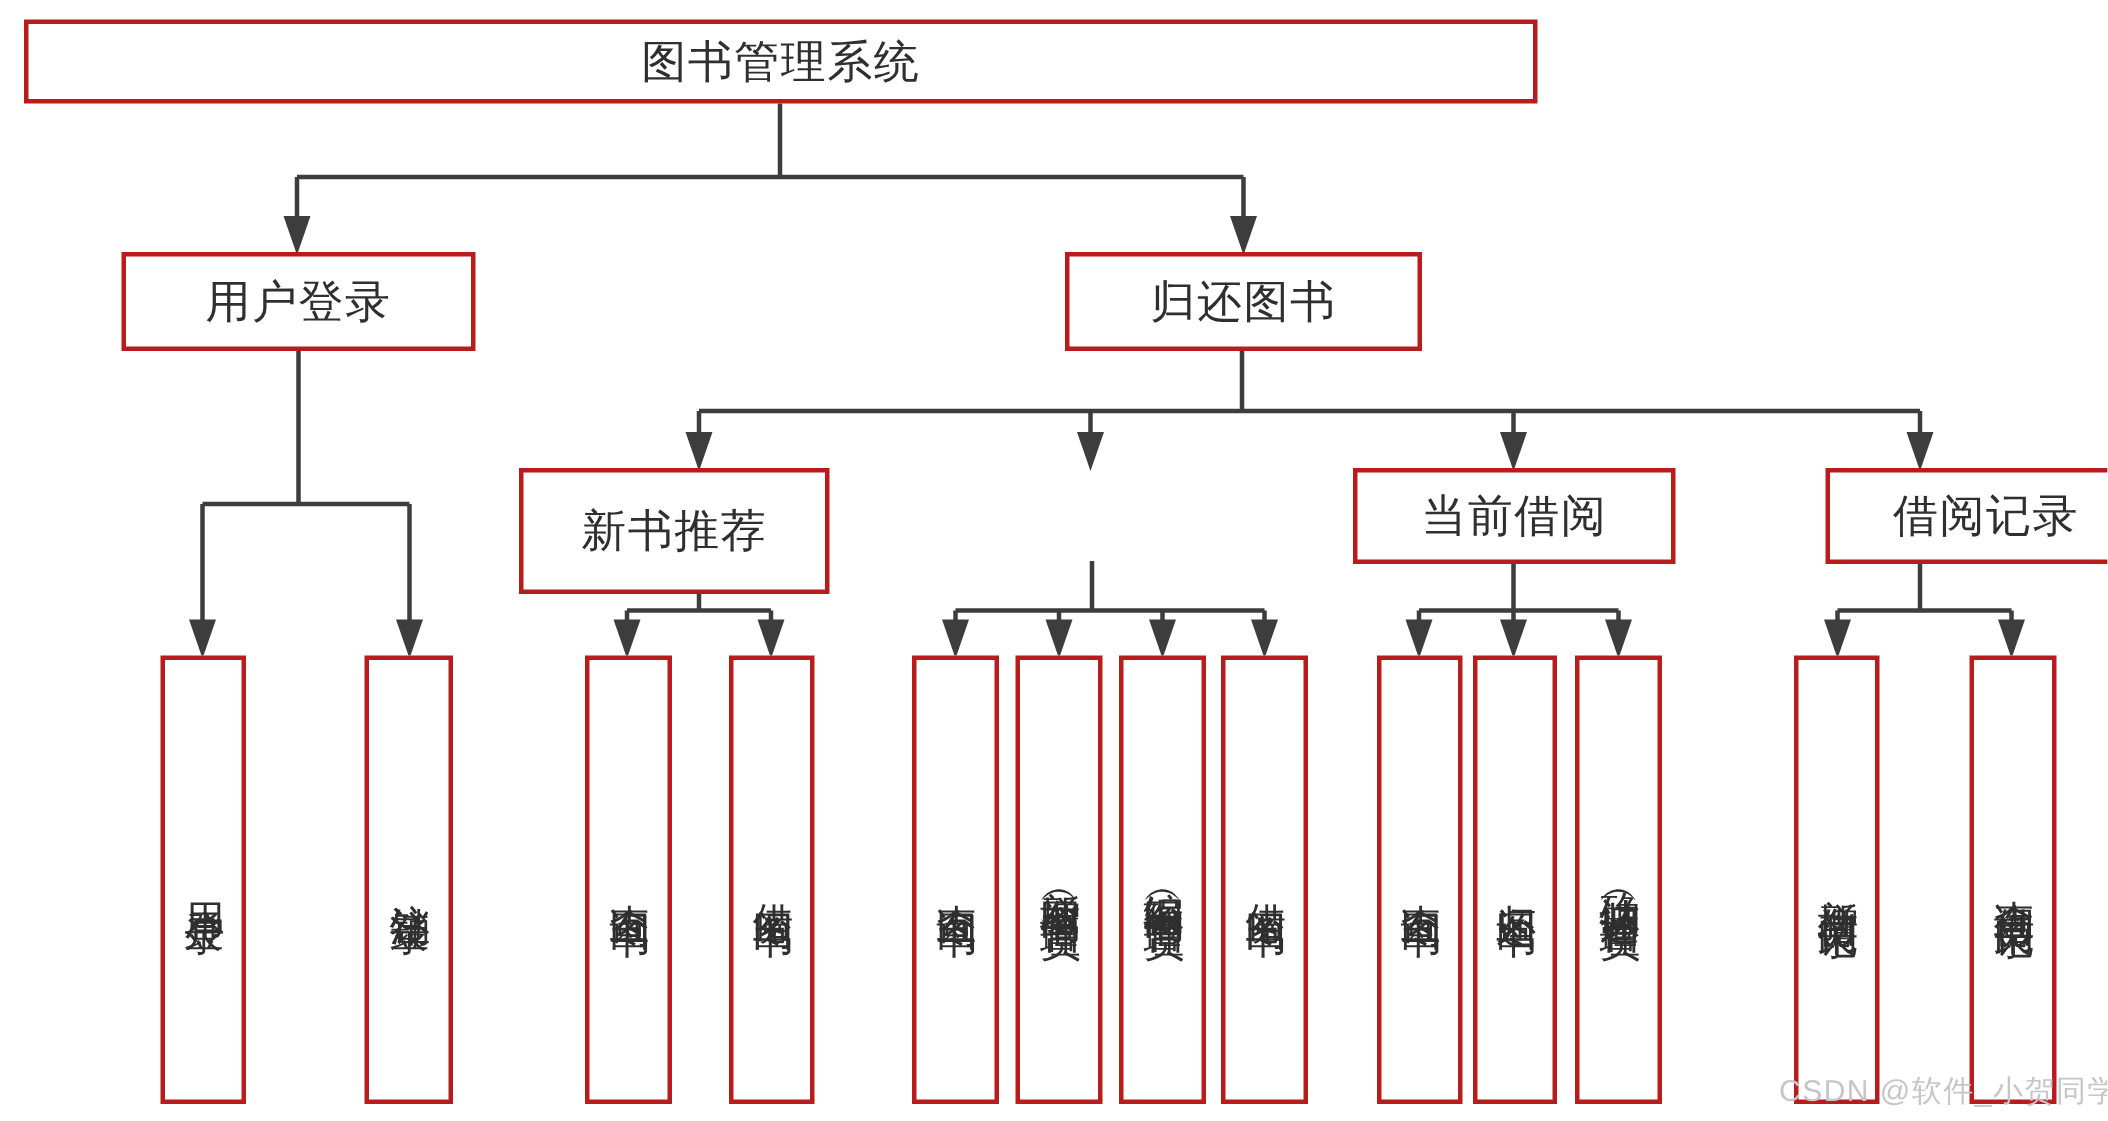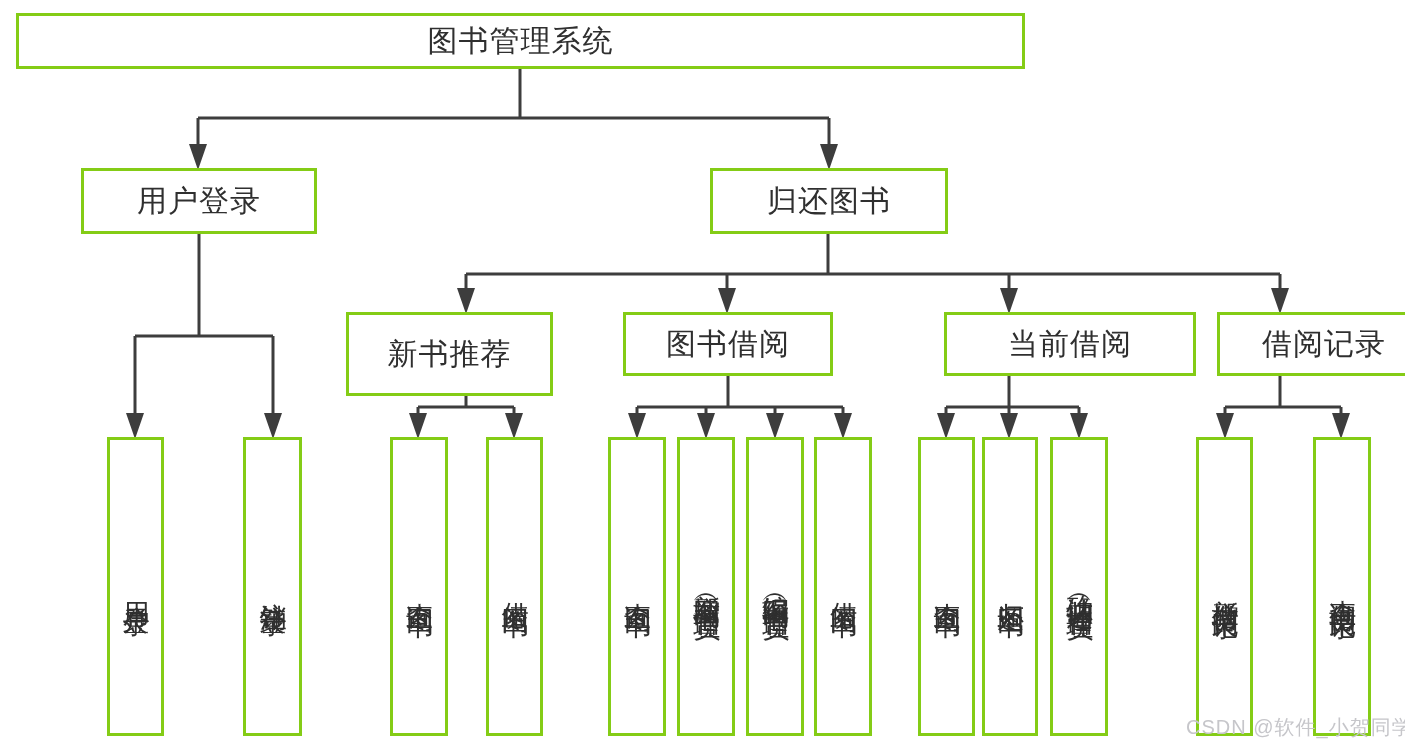--- a/index.html
+++ b/index.html
@@ -10,41 +10,41 @@
     font-family:"Liberation Sans", sans-serif;
     overflow:hidden;
   }
   #connectors{
     position:absolute;left:0;top:0;width:1405px;height:747px;
   }
   .node{
     position:absolute;
     box-sizing:border-box;
     background:#ffffff;
-    border:3px solid #84cc16;
+    border:3px solid #b91c1c;
     display:flex;align-items:center;justify-content:center;
     color:#2f2f2f;
   }
   .hnode{font-size:30px;letter-spacing:1px;}
   .leaf{font-size:27px;}
   .leaf span{
     writing-mode:vertical-rl;
     text-orientation:mixed;
     letter-spacing:3px;
     line-height:1.1;
   }
   
   #n-root{left:16px;top:13px;width:1009px;height:56px;}
   
   #n-login{left:81px;top:168px;width:236px;height:66px;}
   #n-mgmt{left:710px;top:168px;width:238px;height:66px;}
   
   #n-newbook{left:346px;top:312px;width:207px;height:84px;}
   #n-borrow{left:623px;top:312px;width:210px;height:64px;}
-  #n-current{left:944px;top:312px;width:252px;height:64px;font-family:Liberation Serif, serif;}
+  #n-current{left:902px;top:312px;width:215px;height:64px;font-family:Liberation Serif, serif;}
   #n-records{left:1173px;top:312px;width:214px;height:64px;margin-left:44px;}
   
   .leaf{top:437px;height:299px;}
   #n-l1{left:107px;width:57px;}
   #n-l2{left:243px;width:59px;}
   #n-l3{left:390px;width:58px;}
   #n-l4{left:486px;width:57px;}
   #n-l5{left:608px;width:58px;}
   #n-l6{left:677px;width:58px;}
   #n-l7{left:746px;width:58px;}
@@ -145,23 +145,20 @@
   <div class="node hnode" id="n-login">
     <span>用户登录</span>
   </div>
   <div class="node hnode" id="n-mgmt">
     <span>归还图书</span>
   </div>
 
   <div class="node hnode" id="n-newbook">
     <span>新书推荐</span>
   </div>
-  <div class="node hnode" id="n-borrow">
-    <span>图书借阅</span>
-  </div>
   <div class="node hnode" id="n-current">
     <span>当前借阅</span>
   </div>
   <div class="node hnode" id="n-records">
     <span>借阅记录</span>
   </div>
 
   <div class="node leaf" id="n-l1">
     <span>用户登录</span>
   </div>

